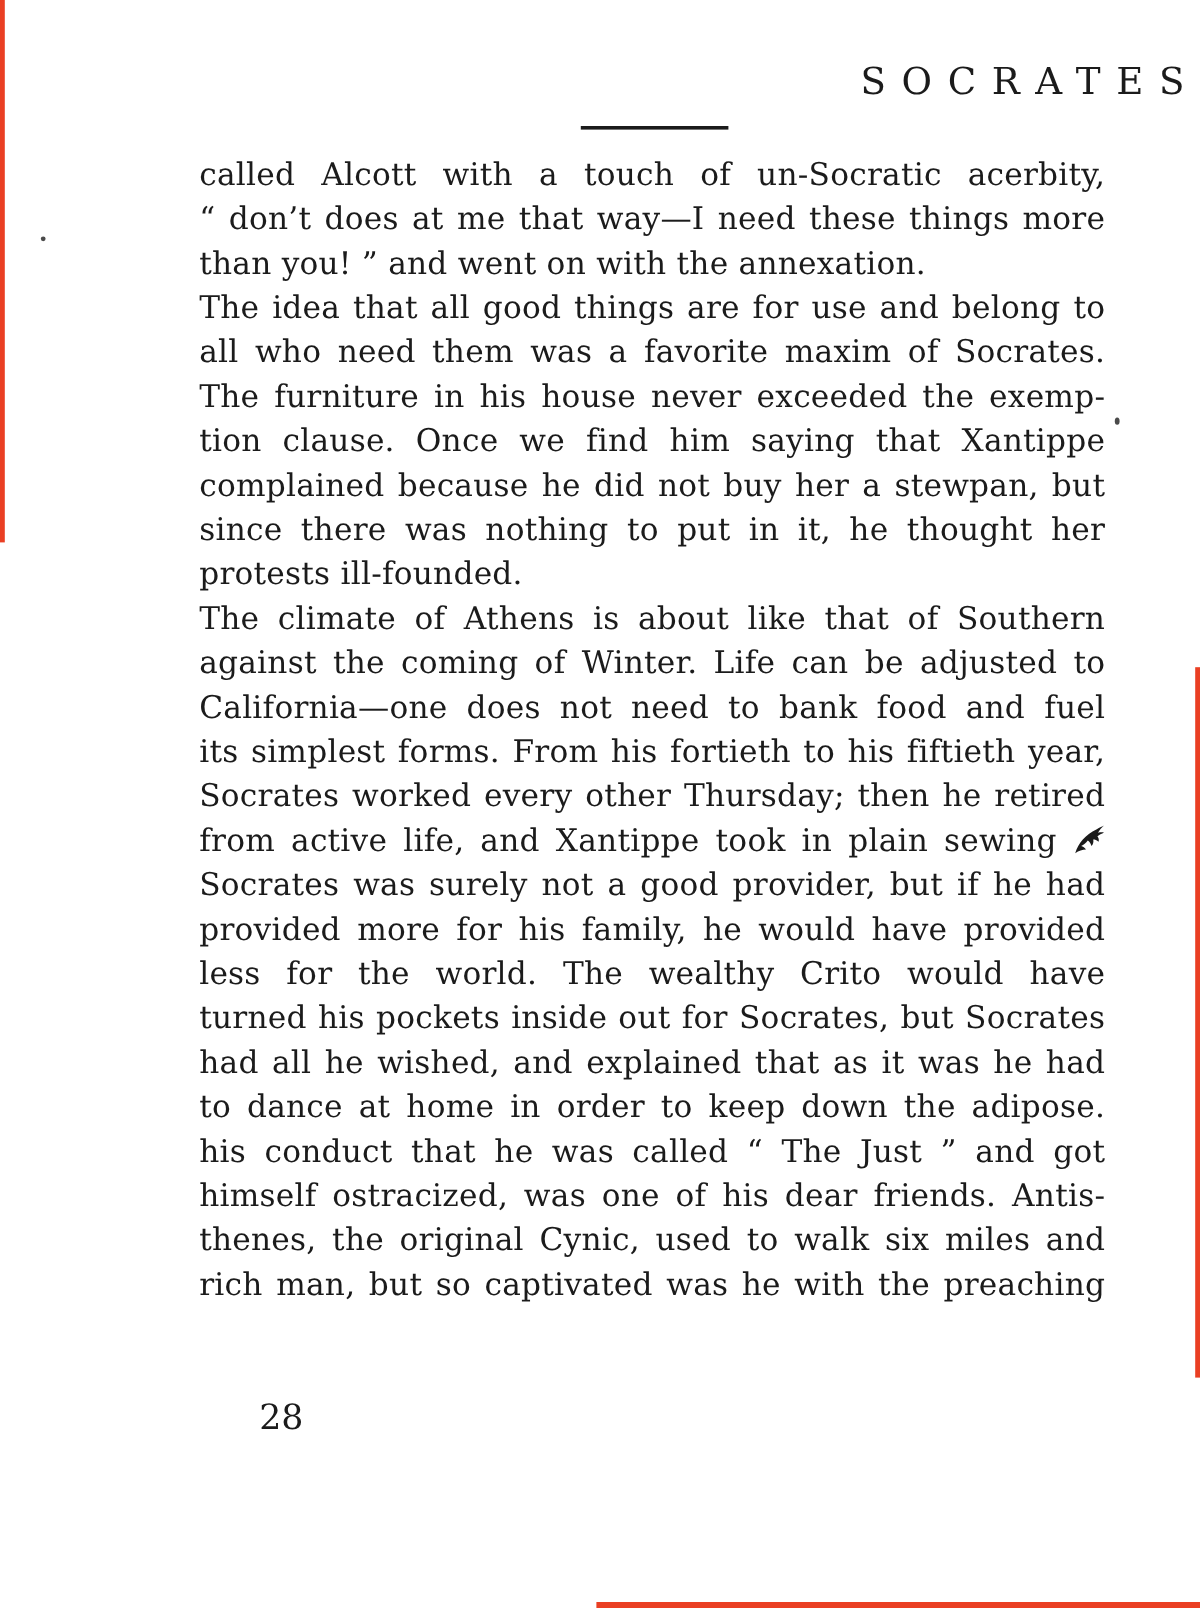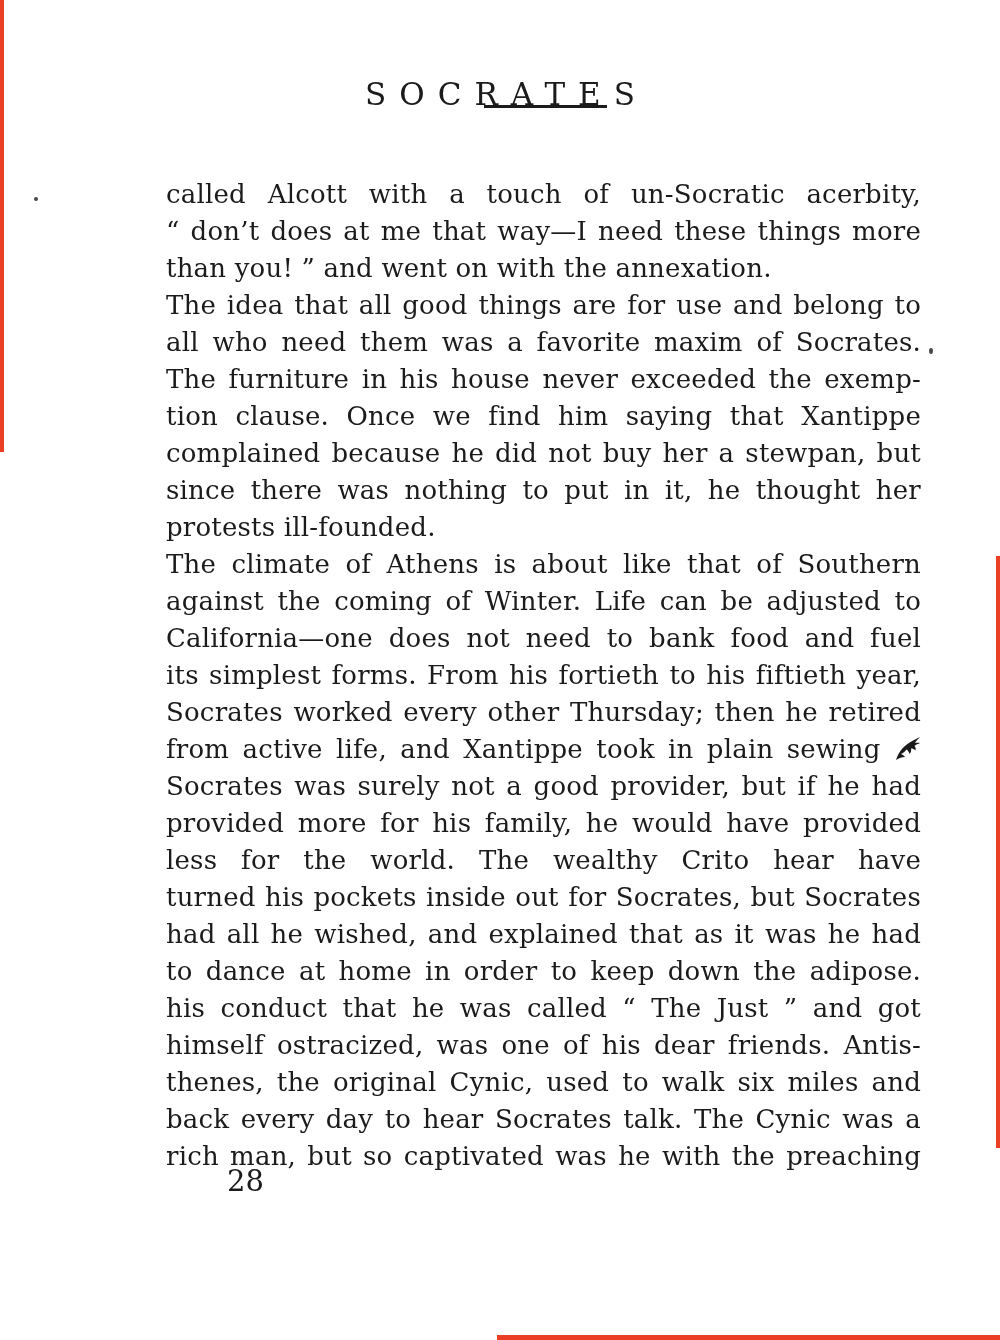--- a/index.html
+++ b/index.html
@@ -12,42 +12,40 @@
     background: var(--paper);
     overflow: hidden;
     font-family: "DejaVu Serif", "Liberation Serif", serif;
     color: var(--ink);
   }
   .title {
     position: absolute;
     top: 50px;
     left: 0;
     width: 100%;
-    text-align: center;
+    text-align: right;
     font-size: 31px;
     letter-spacing: 13px;
     text-indent: 13px; 
     font-weight: normal;
     color: var(--ink);
-    margin-top: 26px;
   }
   .title-rule {
     position: absolute;
     top: 105px;
     left: 484px;
     width: 123px;
     height: 3px;
     background: var(--ink);
   }
   .textblock {
     position: absolute;
     top: 128px;
     left: 166px;
     width: 755px;
-    margin-top: 48px;
   }
   .line {
     height: 37px;
     line-height: 37px;
     font-size: 26px;
     letter-spacing: 0.2px;
     white-space: normal;
     text-align: justify;
     text-align-last: justify;
     overflow: hidden;
@@ -59,21 +57,21 @@
   .fleuron {
     display: inline-block;
     width: 27px;
     height: 26px;
     vertical-align: -4px;
   }
   .fleuron svg { width: 100%; height: 100%; fill: var(--ink); }
   .page-number {
     position: absolute;
     top: 1163px;
-    left: 227px;
+    left: 216px;
     font-size: 29px;
     line-height: 37px;
     color: var(--ink);
   }
   .edge-artifact { position: absolute; background: #ea3f23; }
   .edge-left   { left: 0;      top: 0;      width: 4px;  height: 452px; }
   .edge-right  { right: 0;     top: 556px;  width: 4px;  height: 592px; }
   .edge-bottom { left: 497px;  bottom: 0;   width: 503px; height: 5px; }
   .speck {
     position: absolute;
@@ -112,26 +110,25 @@
       <div class="line">The climate of Athens is about like that of Southern</div>
       <div class="line">against the coming of Winter. Life can be adjusted to</div>
       <div class="line">California—one does not need to bank food and fuel</div>
       <div class="line">its simplest forms. From his fortieth to his fiftieth year,</div>
       <div class="line">Socrates worked every other Thursday; then he retired</div>
       <div class="line">from active life, and Xantippe took in plain sewing <span class="fleuron"><svg viewBox="0 0 27 26" xmlns="http://www.w3.org/2000/svg">
             <path d="M2 24 C5 15 10 9 20 4 C22 3 25 1.5 26 1 C24 3 22 5 21 7 C23 6.5 25 6.5 26 7 C24 8 22 8.5 20.5 10 C21.5 11 22 12.5 21.5 14.5 C20 13 18.5 12.5 17 12.5 C17.5 14.5 17 16.5 15.5 18 C15 16 14 14.5 12.5 13.5 C11 15.5 9 17 7 18 C8.5 18.5 10 19.5 11 21 C8 21 5 22 2 24 Z"></path>
           </svg></span></div>
       <div class="line">Socrates was surely not a good provider, but if he had</div>
       <div class="line">provided more for his family, he would have provided</div>
-      <div class="line">less for the world. The wealthy Crito hear have</div>
+      <div class="line">less for the world. The wealthy Crito would have</div>
       <div class="line">turned his pockets inside out for Socrates, but Socrates</div>
       <div class="line">had all he wished, and explained that as it was he had</div>
       <div class="line">to dance at home in order to keep down the adipose.</div>
       <div class="line">his conduct that he was called “ The Just ” and got</div>
       <div class="line">himself ostracized, was one of his dear friends. Antis-</div>
       <div class="line">thenes, the original Cynic, used to walk six miles and</div>
-      <div class="line">back every day to hear Socrates talk. The Cynic was a</div>
       <div class="line">rich man, but so captivated was he with the preaching</div>
     </div>
 
   <div class="page-number">28</div>
 
 </div>
 
 </body></html>

